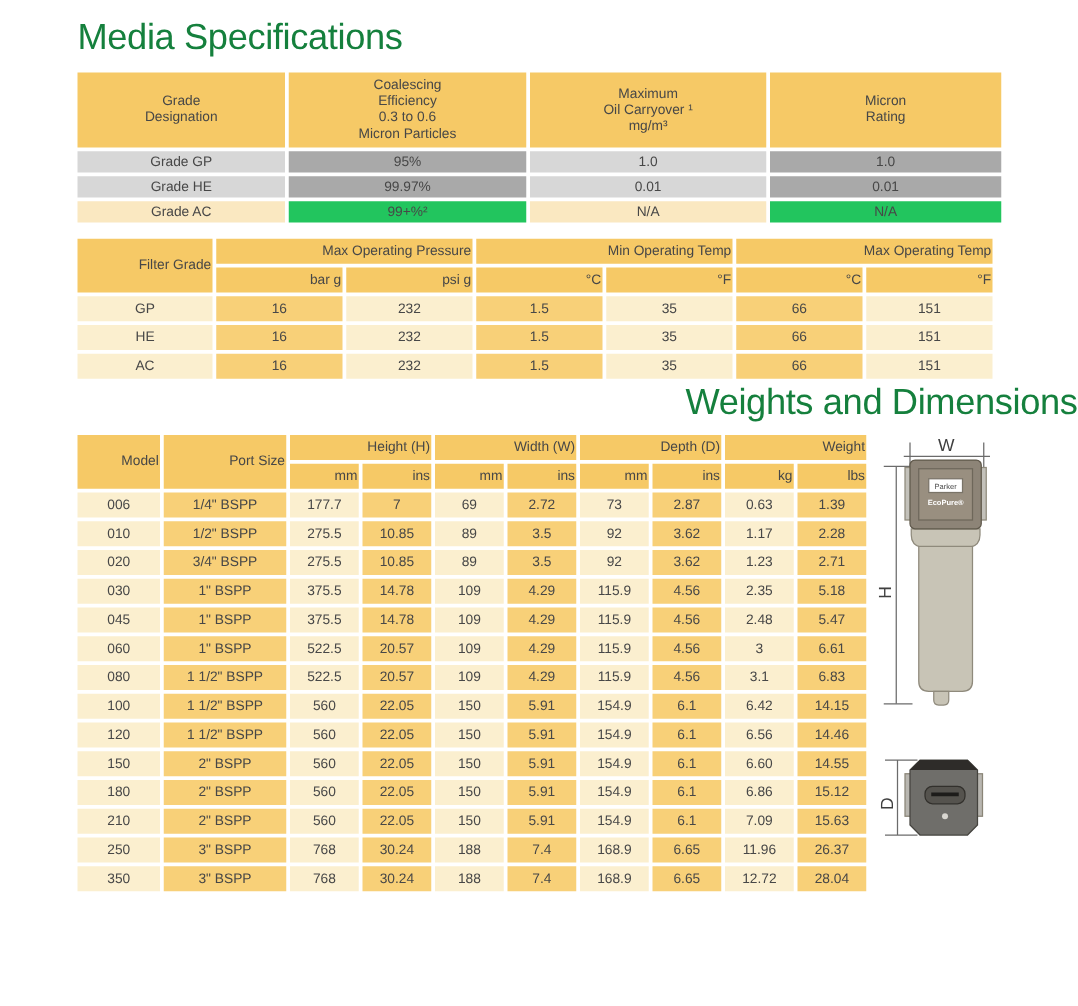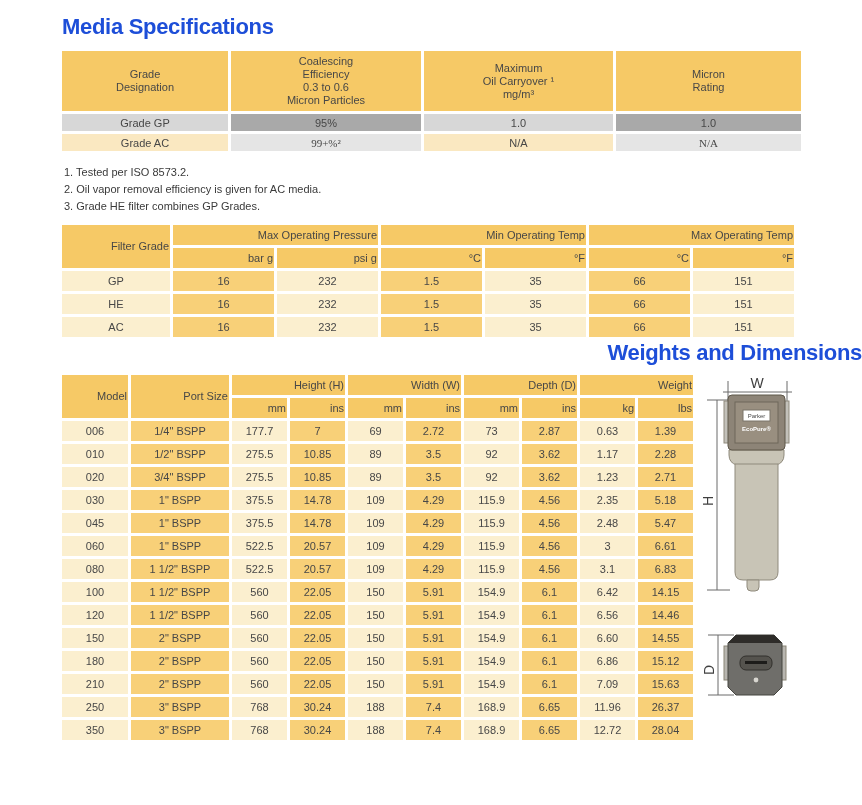--- a/index.html
+++ b/index.html
@@ -1,29 +1,29 @@
 <!DOCTYPE html>
 <html><head>
 <meta charset="utf-8">
 <style>
   html,body{margin:0;padding:0;background:#ffffff;}
   body{width:862px;height:805px;font-family:"Liberation Sans","DejaVu Sans",sans-serif;}
   .page{position:relative;width:862px;height:805px;overflow:hidden;background:#fff;}
-  .section-title{color:#1d4ed8;font-size:22px;font-weight:bold;margin:0 0 0 62px;letter-spacing:-0.3px;}
+  .section-title{color:#15803d;font-size:29px;font-weight:normal;margin:0 0 0 62px;letter-spacing:-0.3px;}
   .t-wrap{margin-left:59px;}
   table{border-collapse:separate;border-spacing:3px;table-layout:fixed;}
   th,td{font-size:11px;text-align:center;vertical-align:middle;color:#474747;font-weight:normal;overflow:hidden;}
   th{background:#f6c966;white-space:pre-line;line-height:13px;}
   
   .t1 th{height:58px;}
   .t1 td{height:15px;}
   .t1 .lt{background:#d7d7d7;}
   .t1 .dk{background:#a9a9a9;}
   .t1 .mc1{background:#fae8c1;}
-  .t1 .mc2{background:#e5e5e5;font-family:Liberation Serif, serif;}
+  .t1 .mc2{background:#22c55e;}
   
   .grid th{height:18px;text-align:right;}
   .grid td{height:18px;}
   .wc1{background:#fbefcf;}
   .wc2{background:#f8d078;}
   .notes{margin:10px 0 0 64px;font-size:11px;color:#3a3a3a;line-height:17px;}
   .mt1{margin-top:14px;}
   .mt2{margin-top:15px;}
   .mt3{text-align:right;}
   .t1{margin-top:8px;}
@@ -66,32 +66,33 @@
         </tr>
       </thead>
       <tbody>
           <tr>
             <td class="lt">Grade GP</td>
             <td class="dk">95%</td>
             <td class="lt">1.0</td>
             <td class="dk">1.0</td>
           </tr>
           <tr>
+            <td class="lt">Grade HE</td>
+            <td class="dk">99.97%</td>
+            <td class="lt">0.01</td>
+            <td class="dk">0.01</td>
+          </tr>
+          <tr>
             <td class="mc1">Grade AC</td>
             <td class="mc2">99+%²</td>
             <td class="mc1">N/A</td>
             <td class="mc2">N/A</td>
           </tr>
         </tbody>
     </table>
-  </div>
-  <div class="notes">
-    <div>1. Tested per ISO 8573.2.</div>
-    <div>2. Oil vapor removal efficiency is given for AC media.</div>
-    <div>3. Grade HE filter combines GP Grades.</div>
   </div>
 
   <div class="t-wrap">
     <table class="grid t2">
       <colgroup>
           <col style="width:108px">
           <col style="width:101px">
           <col style="width:101px">
           <col style="width:101px">
           <col style="width:101px">

